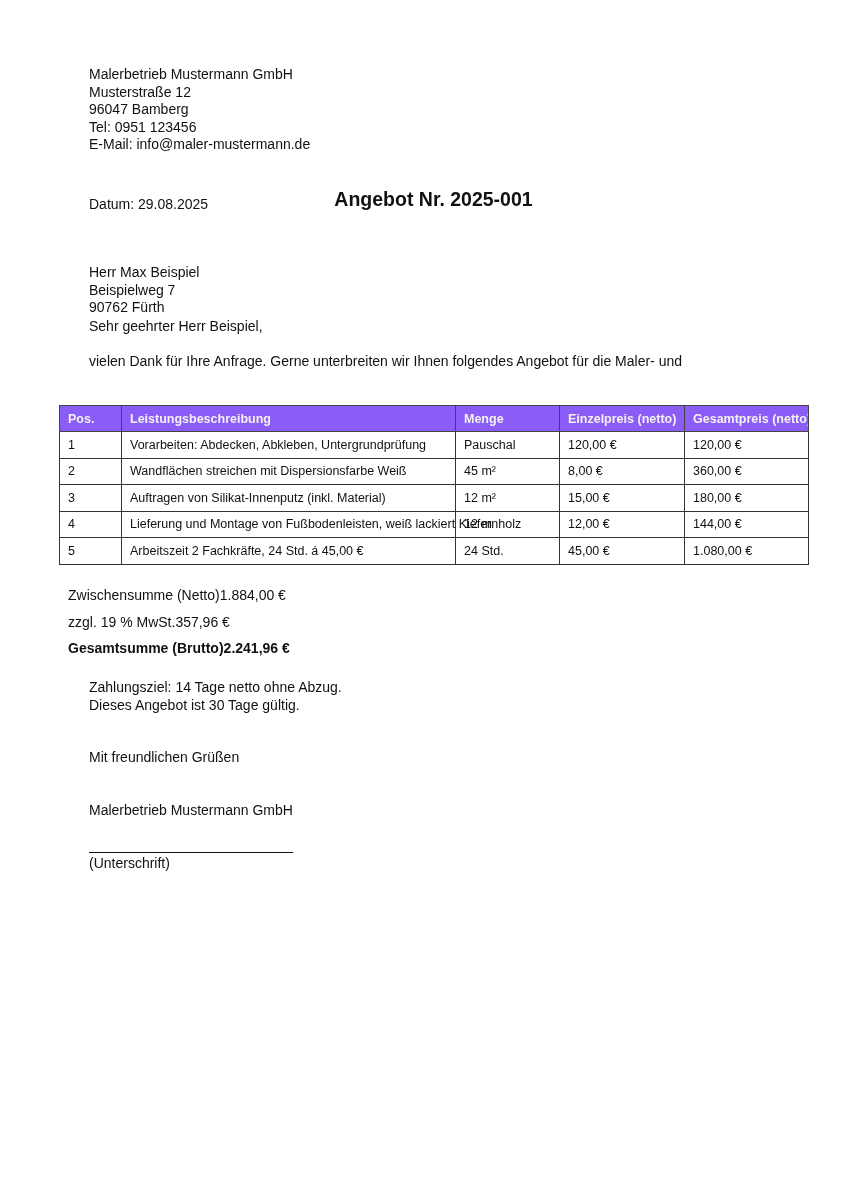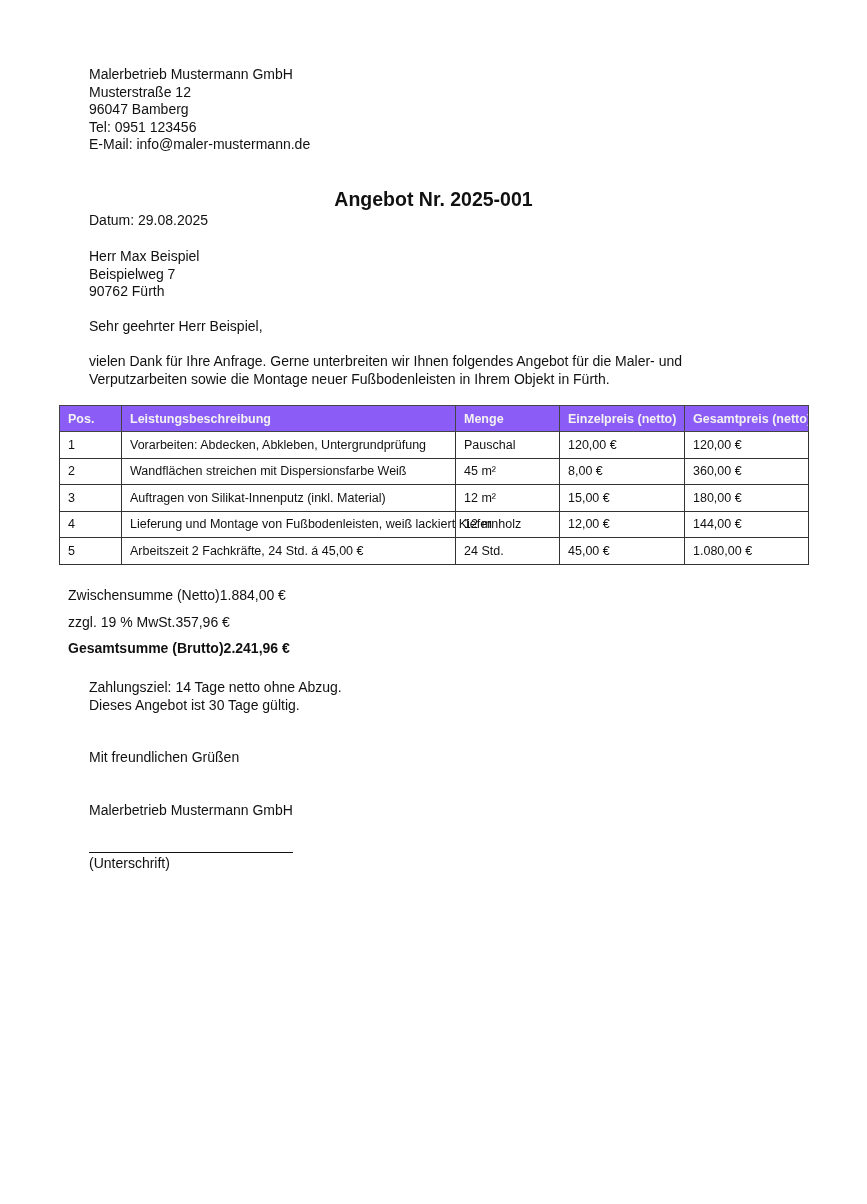--- a/index.html
+++ b/index.html
@@ -2,22 +2,22 @@
 <html><head>
 <meta charset="utf-8">
 <style>
   html, body { margin: 0; padding: 0; background: #ffffff; }
   body { width: 867px; height: 1204px; position: relative; overflow: hidden;
          font-family: "Liberation Sans", sans-serif; color: #111; }
   .abs { position: absolute; }
   .line { font-size: 14px; line-height: 17.5px; white-space: nowrap; }
   .sender { left: 89px; top: 66px; }
   .title { left: 0; width: 867px; top: 188px; text-align: center; font-size: 19.5px; font-weight: bold; }
-  .date { left: 89px; top: 212px; }
-  .recipient { left: 89px; top: 248px; }
+  .date { left: 89px; top: 196px; }
+  .recipient { left: 89px; top: 264px; }
   .salutation { left: 89px; top: 318px; }
   .intro { left: 89px; top: 353px; }
 
   table.items { position: absolute; left: 59px; top: 405px; width: 749px;
                 border-collapse: collapse; table-layout: fixed; font-size: 12.5px; }
   table.items th, table.items td { border: 1px solid #333; padding: 0 8px; height: 25.5px;
                 white-space: nowrap; overflow: visible; text-align: left; }
   table.items th { background: #8b5cf6; color: #f2f2f2; font-weight: bold; height: 25px;
                    overflow: hidden; border-color: #444; }
   table.items td { background: #fff; color: #111; }
@@ -55,21 +55,20 @@
   <div class="abs line recipient">
     <div>Herr Max Beispiel</div>
     <div>Beispielweg 7</div>
     <div>90762 Fürth</div>
   </div>
 
   <div class="abs line salutation">Sehr geehrter Herr Beispiel,</div>
 
   <div class="abs line intro">
     <div>vielen Dank für Ihre Anfrage. Gerne unterbreiten wir Ihnen folgendes Angebot für die Maler- und</div>
-    <div>Verputzarbeiten sowie die Montage neuer Fußbodenleisten in Ihrem Objekt in Fürth.</div>
   </div>
 
   <table class="items">
     <colgroup>
       <col style="width:62px">
         <col style="width:334px">
         <col style="width:104px">
         <col style="width:125px">
         <col style="width:124px">
     </colgroup>

